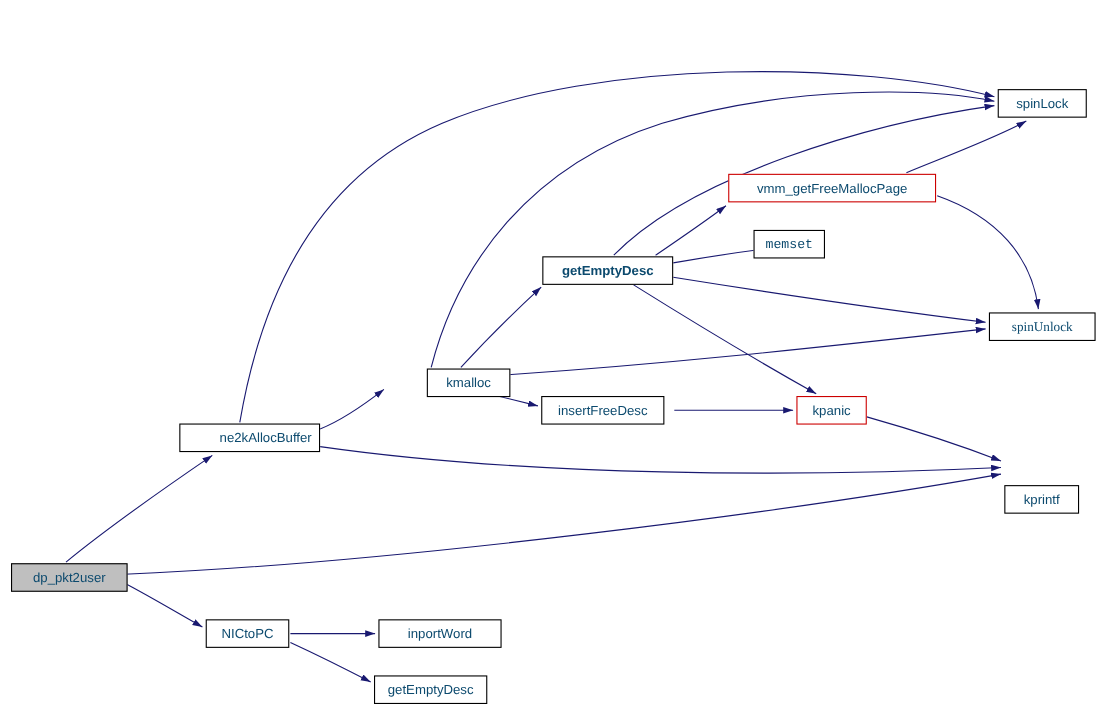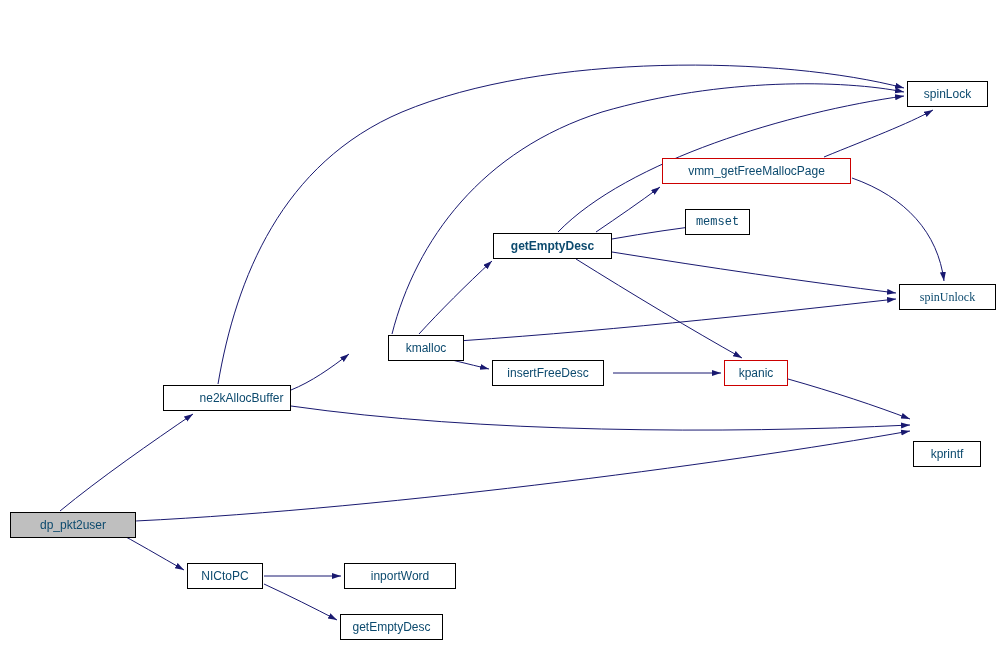--- a/index.html
+++ b/index.html
@@ -77,21 +77,21 @@
       <path d="M 612,239 C 646,233 680,228 714,224" class="edge" marker-end="url(#arrowhead)"></path>
       <path d="M 558,232 C 628,160 790,112 904,96" class="edge" marker-end="url(#arrowhead)"></path>
       <path d="M 612,252 C 712,268 800,281 896,293" class="edge" marker-end="url(#arrowhead)"></path>
       <path d="M 576,259 C 632,294 692,330 742,358" class="edge" marker-end="url(#arrowhead)"></path>
       <path d="M 613,373 L 721,373" class="edge" marker-end="url(#arrowhead)"></path>
       <path d="M 824,157 C 868,139 908,124 933,110" class="edge" marker-end="url(#arrowhead)"></path>
       <path d="M 852,178 C 906,197 938,233 944,281" class="edge" marker-end="url(#arrowhead)"></path>
       <path d="M 788,379 C 834,392 876,406 910,419" class="edge" marker-end="url(#arrowhead)"></path>
     </svg>
 
-<div class="node highlighted" style="left: 10px; top: 512px; width: 126px; height: 26px;">dp_pkt2user</div>
+<div class="node highlighted" style="left: 10px; top: 512px; width: 106px; height: 26px;">dp_pkt2user</div>
     <div class="node" style="left: 163px; top: 385px; width: 128px; height: 26px; padding-left: 29px;">ne2kAllocBuffer</div>
     <div class="node" style="left: 187px; top: 563px; width: 76px; height: 26px;">NICtoPC</div>
     <div class="node" style="left: 344px; top: 563px; width: 112px; height: 26px;">inportWord</div>
     <div class="node" style="left: 340px; top: 614px; width: 103px; height: 26px;">getEmptyDesc</div>
     <div class="node" style="left: 352px; top: 335px; width: 76px; height: 26px; margin-left: 36px;">kmalloc</div>
     <div class="node" style="left: 493px; top: 233px; width: 119px; height: 26px; font-weight: bold;">getEmptyDesc</div>
     <div class="node" style="left: 492px; top: 360px; width: 112px; height: 26px;">insertFreeDesc</div>
     <div class="node red" style="left: 662px; top: 158px; width: 189px; height: 26px;">vmm_getFreeMallocPage</div>
     <div class="node" style="left: 685px; top: 209px; width: 65px; height: 26px; font-family: Liberation Mono, monospace;">memset</div>
     <div class="node red" style="left: 724px; top: 360px; width: 64px; height: 26px;">kpanic</div>

